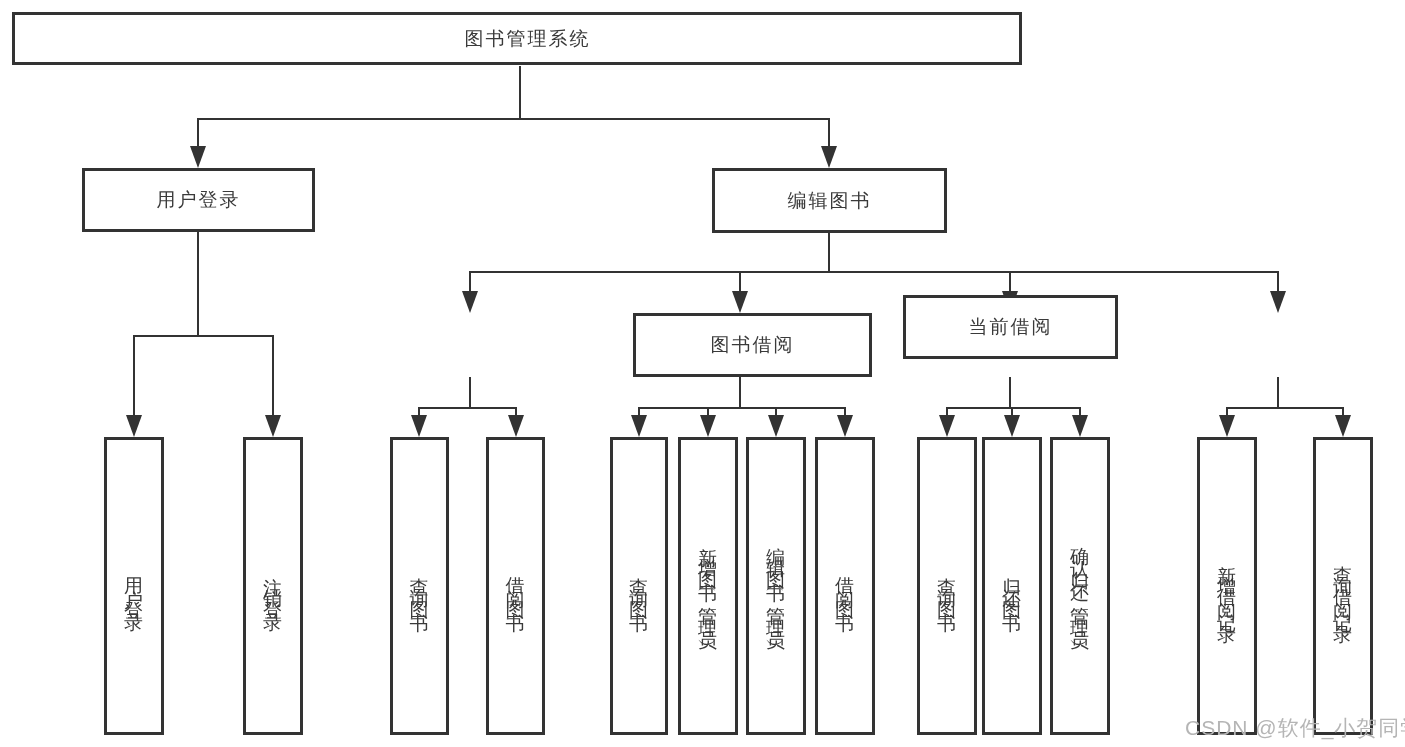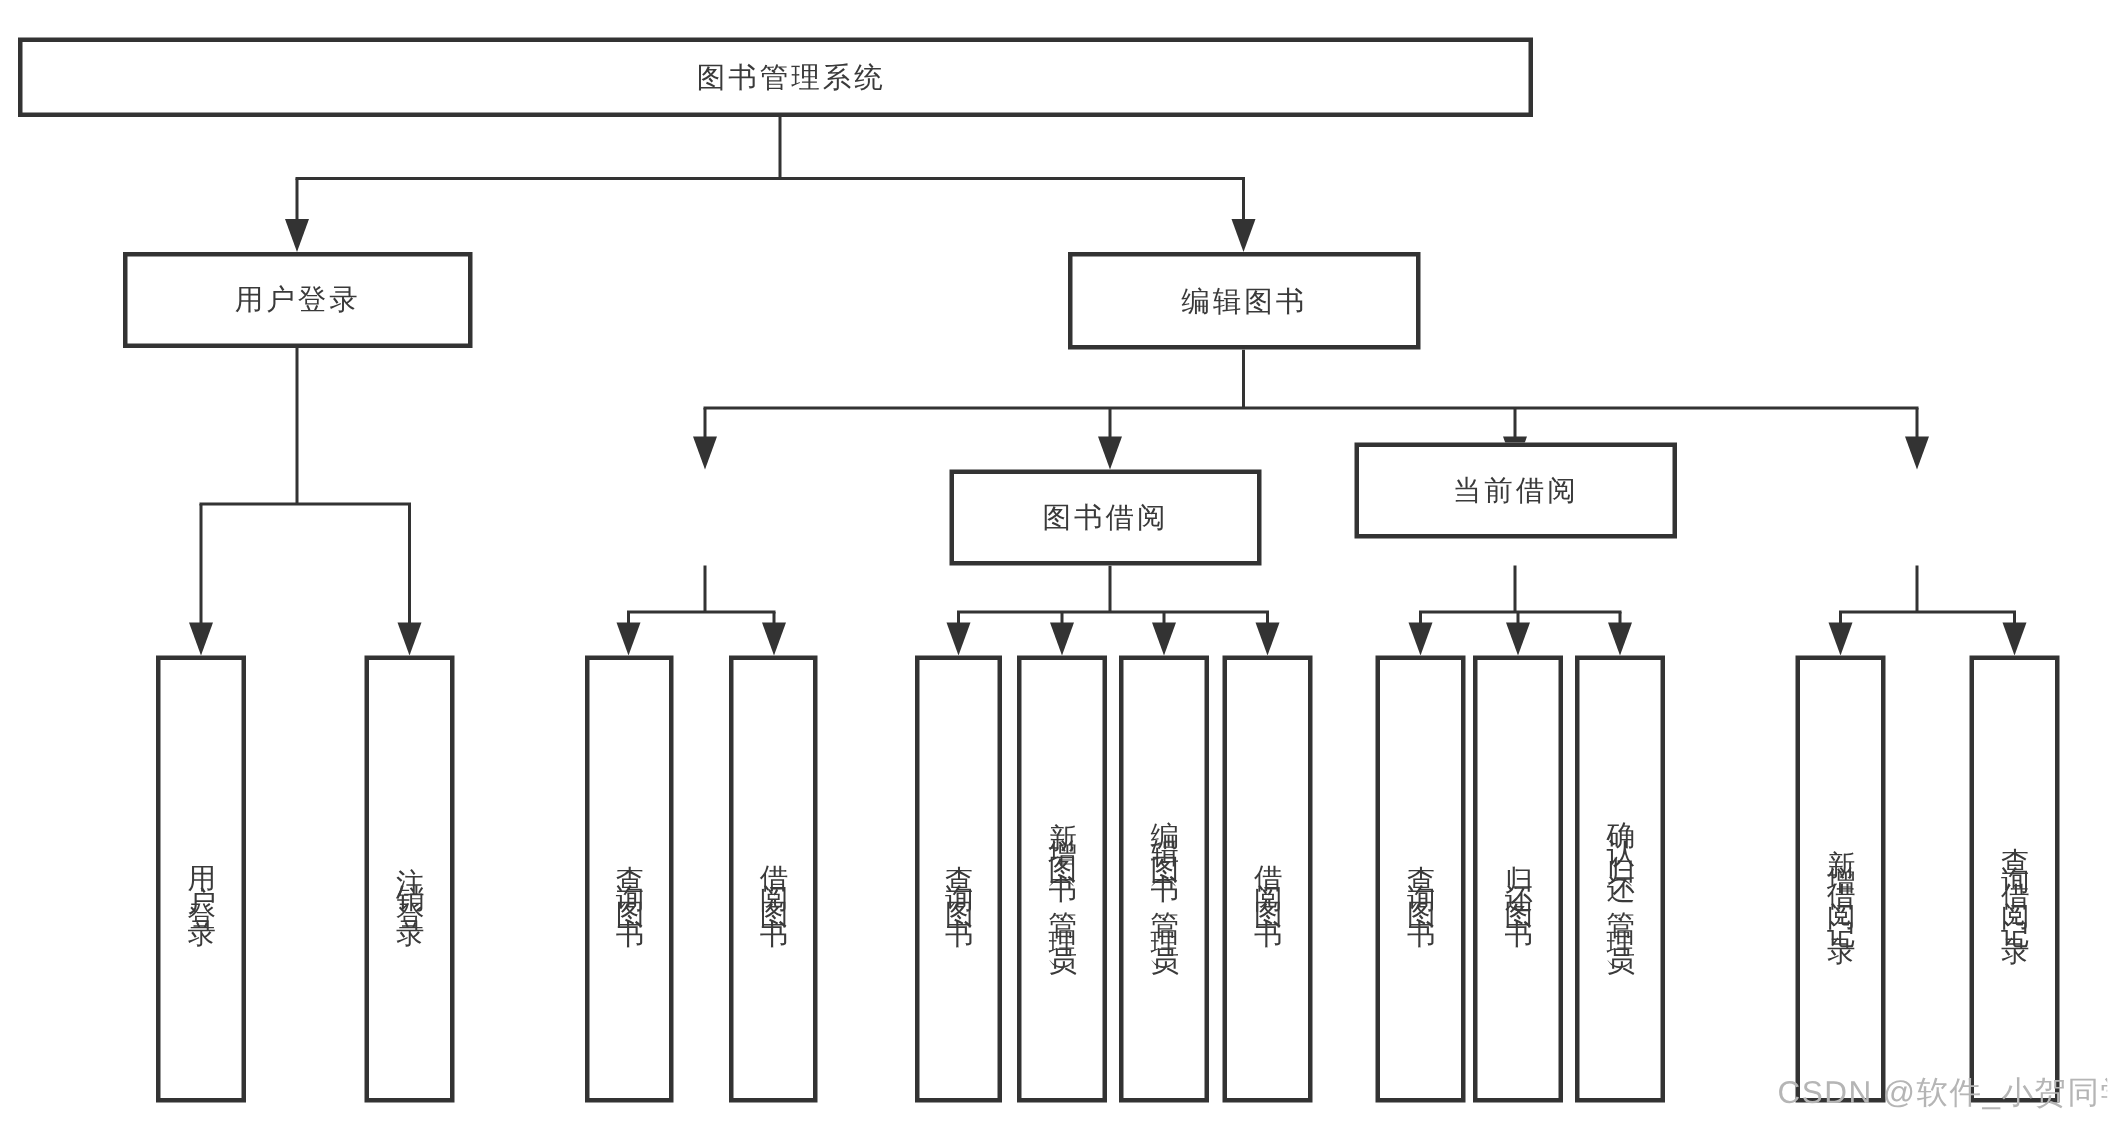--- a/index.html
+++ b/index.html
@@ -120,30 +120,30 @@
     <div class="vline" style="left: 1010.75px; top: 408px; height: 9px;"></div>
     <div class="arrowhead" style="left: 1004px; top: 415px;"></div>
     <div class="vline" style="left: 1078.75px; top: 408px; height: 9px;"></div>
     <div class="arrowhead" style="left: 1072px; top: 415px;"></div>
     <div class="vline" style="left: 1276.75px; top: 377px; height: 31px;"></div>
     <div class="hline" style="left: 1225.75px; top: 406.75px; width: 118.5px;"></div>
     <div class="vline" style="left: 1225.75px; top: 408px; height: 9px;"></div>
     <div class="arrowhead" style="left: 1219px; top: 415px;"></div>
     <div class="vline" style="left: 1341.75px; top: 408px; height: 9px;"></div>
     <div class="arrowhead" style="left: 1335px; top: 415px;"></div>
-    <div class="node horiz" style="left: 12px; top: 25px; width: 1010px; height: 53px; padding-left: 21px;">
+    <div class="node horiz" style="left: 12px; top: 12px; width: 1010px; height: 53px; padding-left: 21px;">
       <span class="node-label">图书管理系统</span>
     </div>
     <div class="node horiz" style="left: 82px; top: 168px; width: 233px; height: 64px;">
       <span class="node-label">用户登录</span>
     </div>
     <div class="node horiz" style="left: 712px; top: 168px; width: 235px; height: 65px;">
       <span class="node-label">编辑图书</span>
     </div>
-    <div class="node horiz" style="left: 633px; top: 313px; width: 208px; height: 64px;">
+    <div class="node horiz" style="left: 633px; top: 313px; width: 239px; height: 64px;">
       <span class="node-label">图书借阅</span>
     </div>
     <div class="node horiz" style="left: 903px; top: 295px; width: 215px; height: 64px;">
       <span class="node-label">当前借阅</span>
     </div>
     <div class="node vert" style="left: 104px; top: 437px; width: 60px; height: 298px;">
       <span class="node-label">用户登录</span>
     </div>
     <div class="node vert" style="left: 243px; top: 437px; width: 60px; height: 298px;">
       <span class="node-label">注销登录</span>

